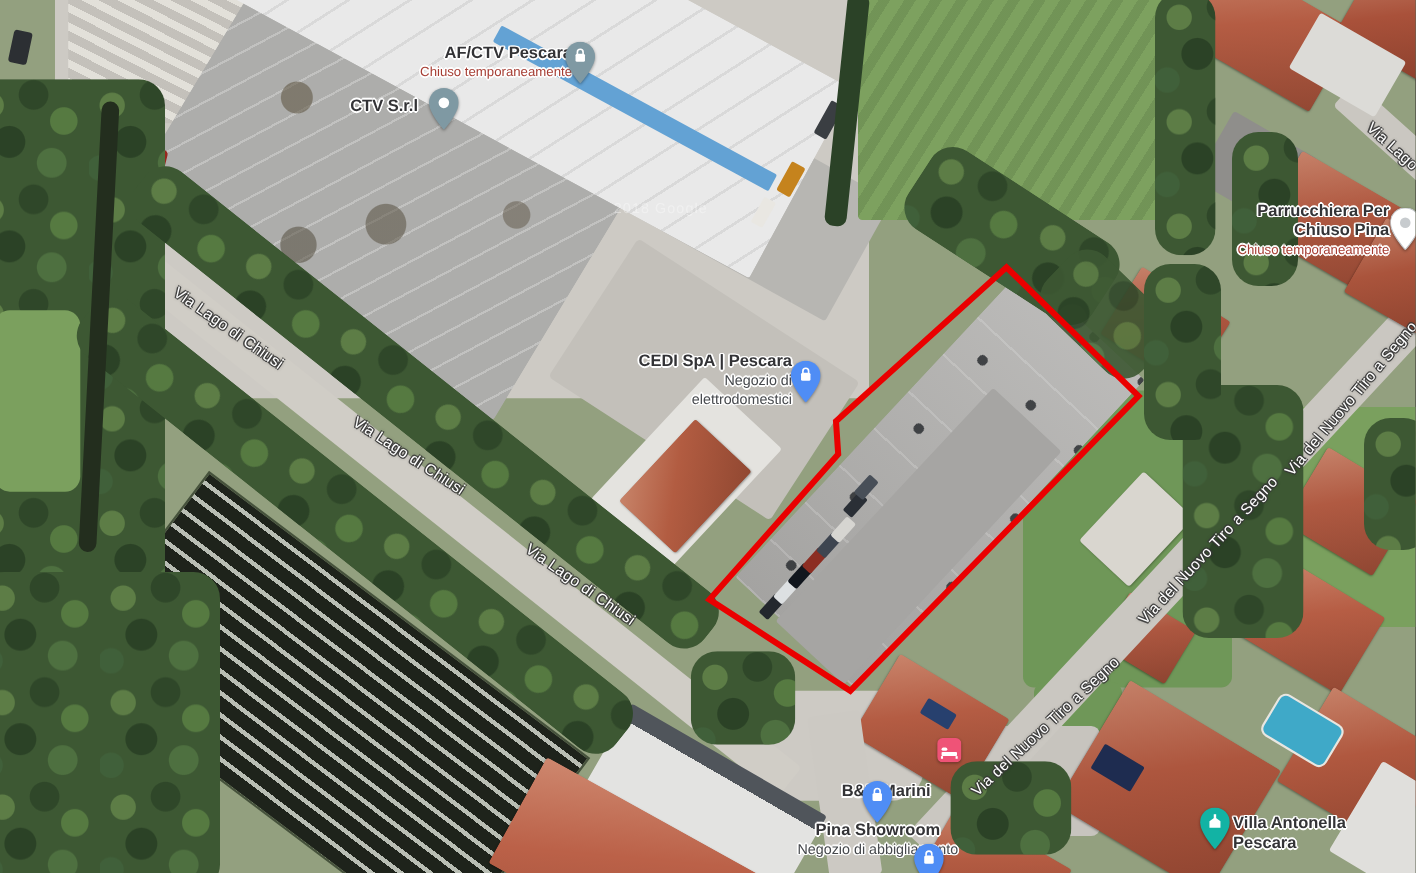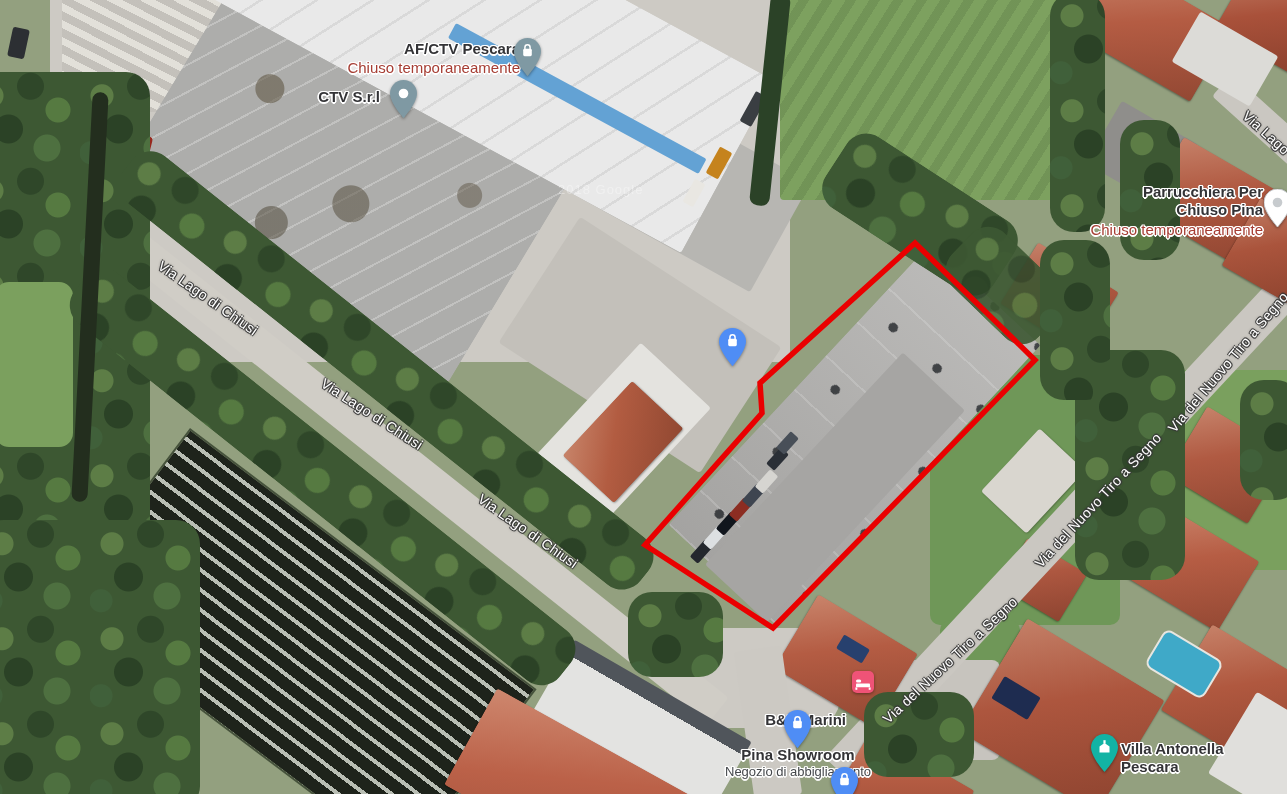--- a/index.html
+++ b/index.html
@@ -20,21 +20,21 @@
   .road{background:#cfccc5;border-radius:4px;}
   .svg-overlay{position:absolute;left:0;top:0;z-index:10;pointer-events:none;}
   .watermark{position:absolute;z-index:11;font-size:13px;color:rgba(255,255,255,.35);letter-spacing:1px;}
   .street{position:absolute;z-index:12;white-space:nowrap;font-size:14px;font-weight:500;line-height:1;color:#fff;letter-spacing:.3px;
     text-shadow:-1px -1px 0 rgba(55,55,55,.85),1px -1px 0 rgba(55,55,55,.85),-1px 1px 0 rgba(55,55,55,.85),1px 1px 0 rgba(55,55,55,.85),0 0 3px rgba(40,40,40,.8);
     transform:translate(-50%,-50%) rotate(var(--r));}
   .poi{position:absolute;z-index:13;
     text-shadow:-1.5px 0 0 #fff,1.5px 0 0 #fff,0 -1.5px 0 #fff,0 1.5px 0 #fff,-1px -1px 0 #fff,1px -1px 0 #fff,-1px 1px 0 #fff,1px 1px 0 #fff;}
   .poi .name{font-size:15px;font-weight:700;color:#333336;line-height:1.22;}
   .poi .sub{font-size:13px;font-weight:400;color:#45484c;line-height:1.28;}
-  .poi .closed{font-size:15px;font-weight:400;color:#a63d33;line-height:1.3;}
+  .poi .closed{font-size:12px;font-weight:400;color:#a63d33;line-height:1.3;}
   .ta-r{text-align:right}.ta-c{text-align:center}
   .pin{position:absolute;z-index:13;filter:drop-shadow(0 1px 1.5px rgba(0,0,0,.4));}
 </style>
 </head>
 <body>
 
 <div class="map">
 
   <div class="d z1" style="left:50px;top:-8px;width:740px;height:370px;background:#cdcac4;border-radius:6px;"></div>
   <div class="d z1" style="left:62px;top:-6px;width:190px;height:118px;background:repeating-linear-gradient(27deg,#e6e4dd 0 7px,#c2bfb9 7px 15px);opacity:.85;border-radius:4px;"></div>
@@ -148,20 +148,25 @@
   </svg>
 
   <div class="poi ta-r" style="left:240px;top:88px;width:140px;">
     <div class="name">CTV S.r.l</div>
   </div>
   <svg class="pin" style="left:390px;top:80px;" width="27" height="38" viewBox="0 0 27 38">
     <path d="M13.5 0C6 0 0 6 0 13.4 0 23 13.5 38 13.5 38S27 23 27 13.4C27 6 21 0 13.5 0z" fill="#7f99a3"></path>
     <circle cx="13.5" cy="13.5" r="4.8" fill="#fff"></circle>
   </svg>
 
+  <div class="poi ta-r" style="left:540px;top:320px;width:180px;">
+    <div class="name">CEDI SpA | Pescara</div>
+    <div class="sub">Negozio di</div>
+    <div class="sub">elettrodomestici</div>
+  </div>
   <svg class="pin" style="left:719px;top:328px;" width="27" height="38" viewBox="0 0 27 38">
     <path d="M13.5 0C6 0 0 6 0 13.4 0 23 13.5 38 13.5 38S27 23 27 13.4C27 6 21 0 13.5 0z" fill="#4f8df5"></path>
     <path d="M10.9 11V9.4a2.6 2.6 0 0 1 5.2 0V11" fill="none" stroke="#fff" stroke-width="1.5"></path>
     <rect x="9.2" y="10.8" width="8.6" height="7.4" rx="1.4" fill="#fff"></rect>
   </svg>
 
   <div class="poi ta-r" style="left:1085px;top:183px;width:178px;">
     <div class="name">Parrucchiera Per</div>
     <div class="name">Chiuso Pina</div>
     <div class="closed">Chiuso temporaneamente</div>

